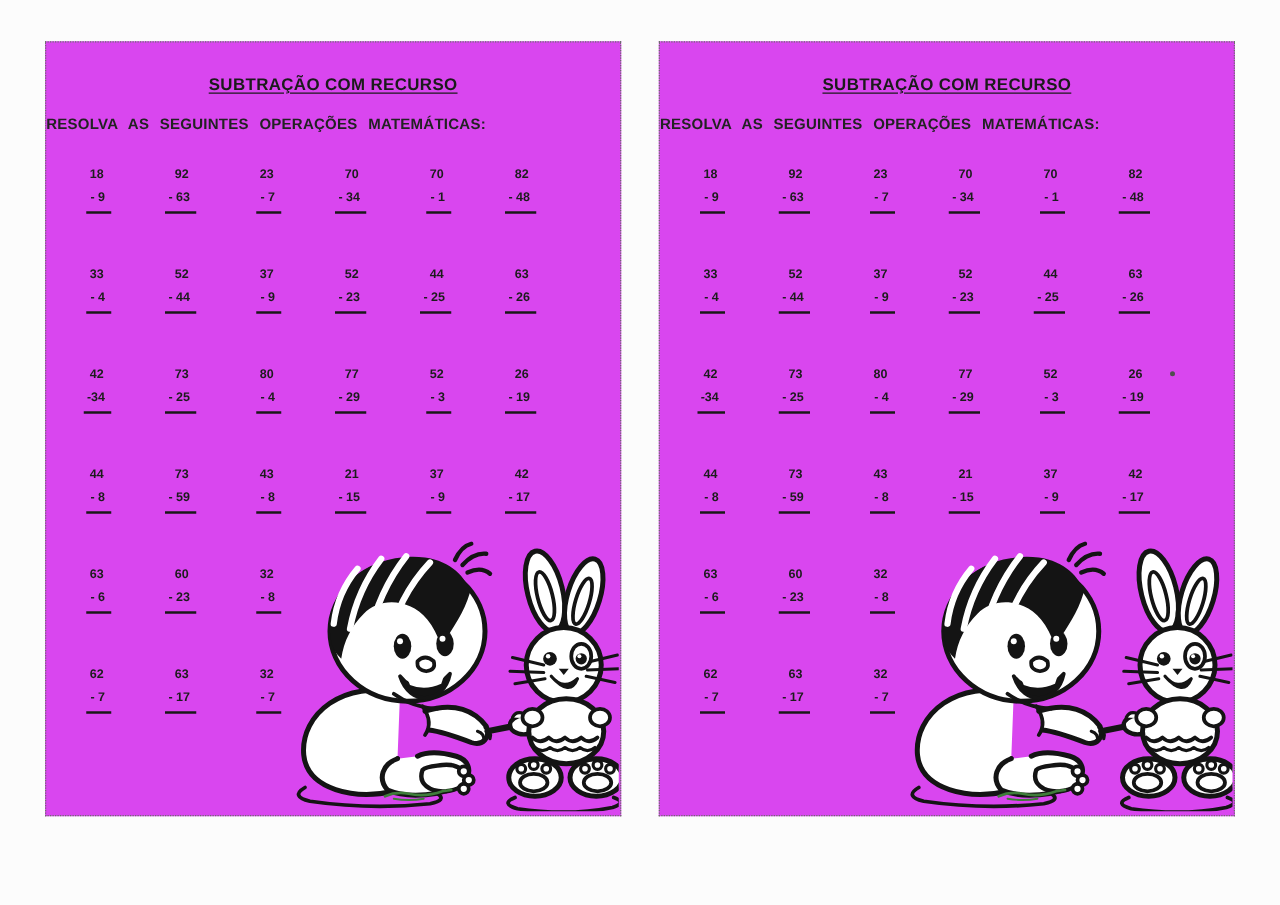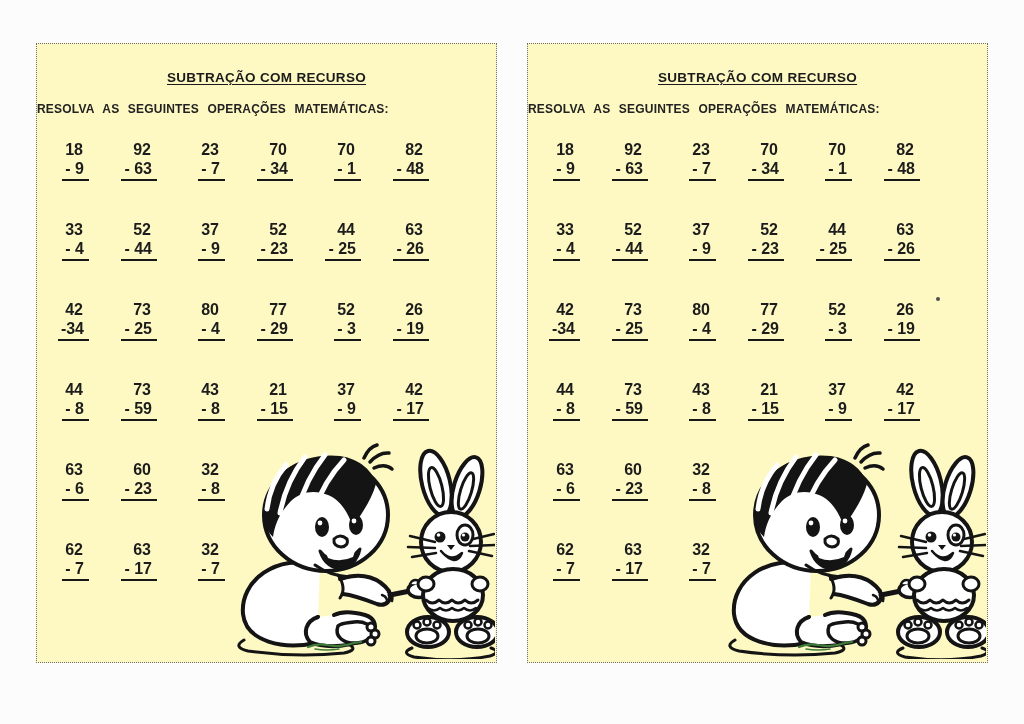--- a/index.html
+++ b/index.html
@@ -2,42 +2,42 @@
 <html><head>
 <meta charset="utf-8">
 <style>
   html,body{margin:0;padding:0;}
   body{
     width:1024px;height:724px;position:relative;overflow:hidden;
     background:#fcfcfc;
     font-family:"Liberation Sans",sans-serif;
   }
   .page{
-    position:absolute;top:43px;width:461px;height:620px;
-    background:#fef9c3;border:1px dotted #6e6e6e;box-sizing:border-box;
+    position:absolute;top:33px;width:461px;height:620px;
+    background:#d946ef;border:1px dotted #6e6e6e;box-sizing:border-box;
   }
   .page-left{left:36px;}
   .page-right{left:527px;}
   .ws-title{
     margin-top:26px;text-align:center;
     font-size:13.5px;font-weight:bold;color:#1b1b1b;
     text-decoration:underline;text-underline-offset:2px;
     letter-spacing:.3px;
   }
   .ws-subtitle{
     margin-top:17px;
     font-size:12px;font-weight:bold;color:#222;
     word-spacing:5px;letter-spacing:.2px;
   }
   .problems{position:absolute;top:97px;left:0;right:0;}
   .prob-row{display:flex;height:80px;}
   .prob{
     width:68px;box-sizing:border-box;padding-right:16px;
     display:flex;flex-direction:column;align-items:flex-end;
-    font-weight:bold;font-size:16px;color:#1c1c1c;
+    font-weight:bold;font-size:10px;color:#1c1c1c;
   }
   .min{margin-right:6px;line-height:18px;white-space:pre;}
   .sub{
     border-bottom:2px solid #181818;
     padding:0 5px 1px 3px;line-height:19px;white-space:pre;
   }
   .illustration{position:absolute;right:1px;bottom:3px;width:281px;height:216px;}
   .illustration svg{width:100%;height:100%;display:block;}
   .speck{
     position:absolute;left:936px;top:297px;width:4px;height:4px;

